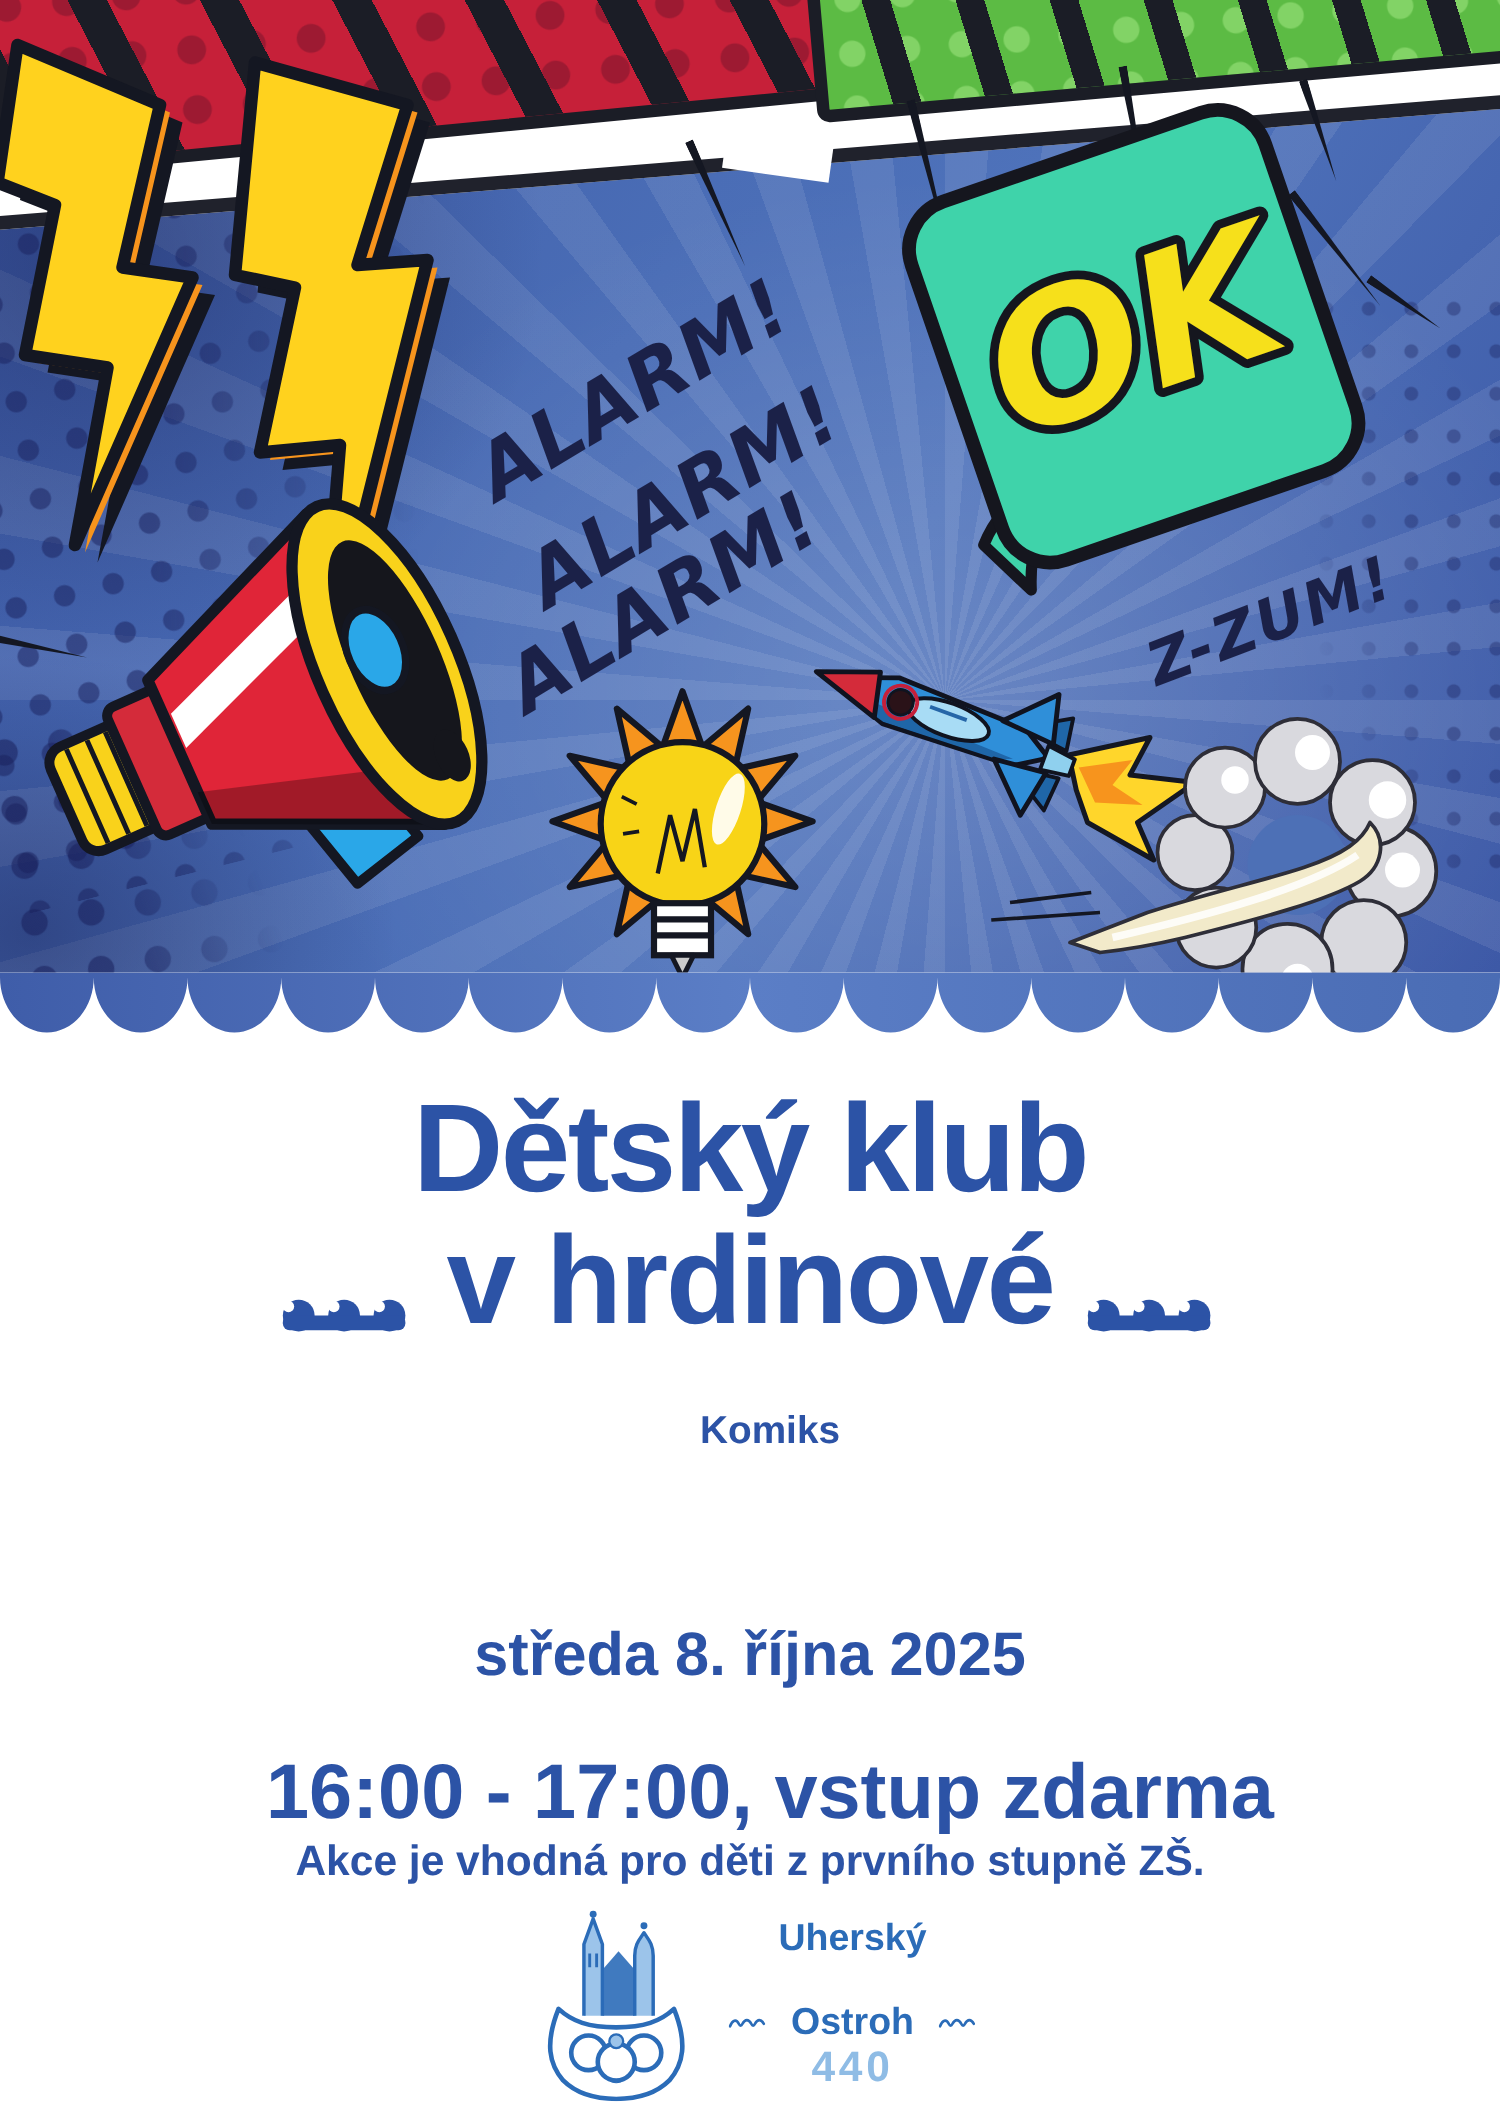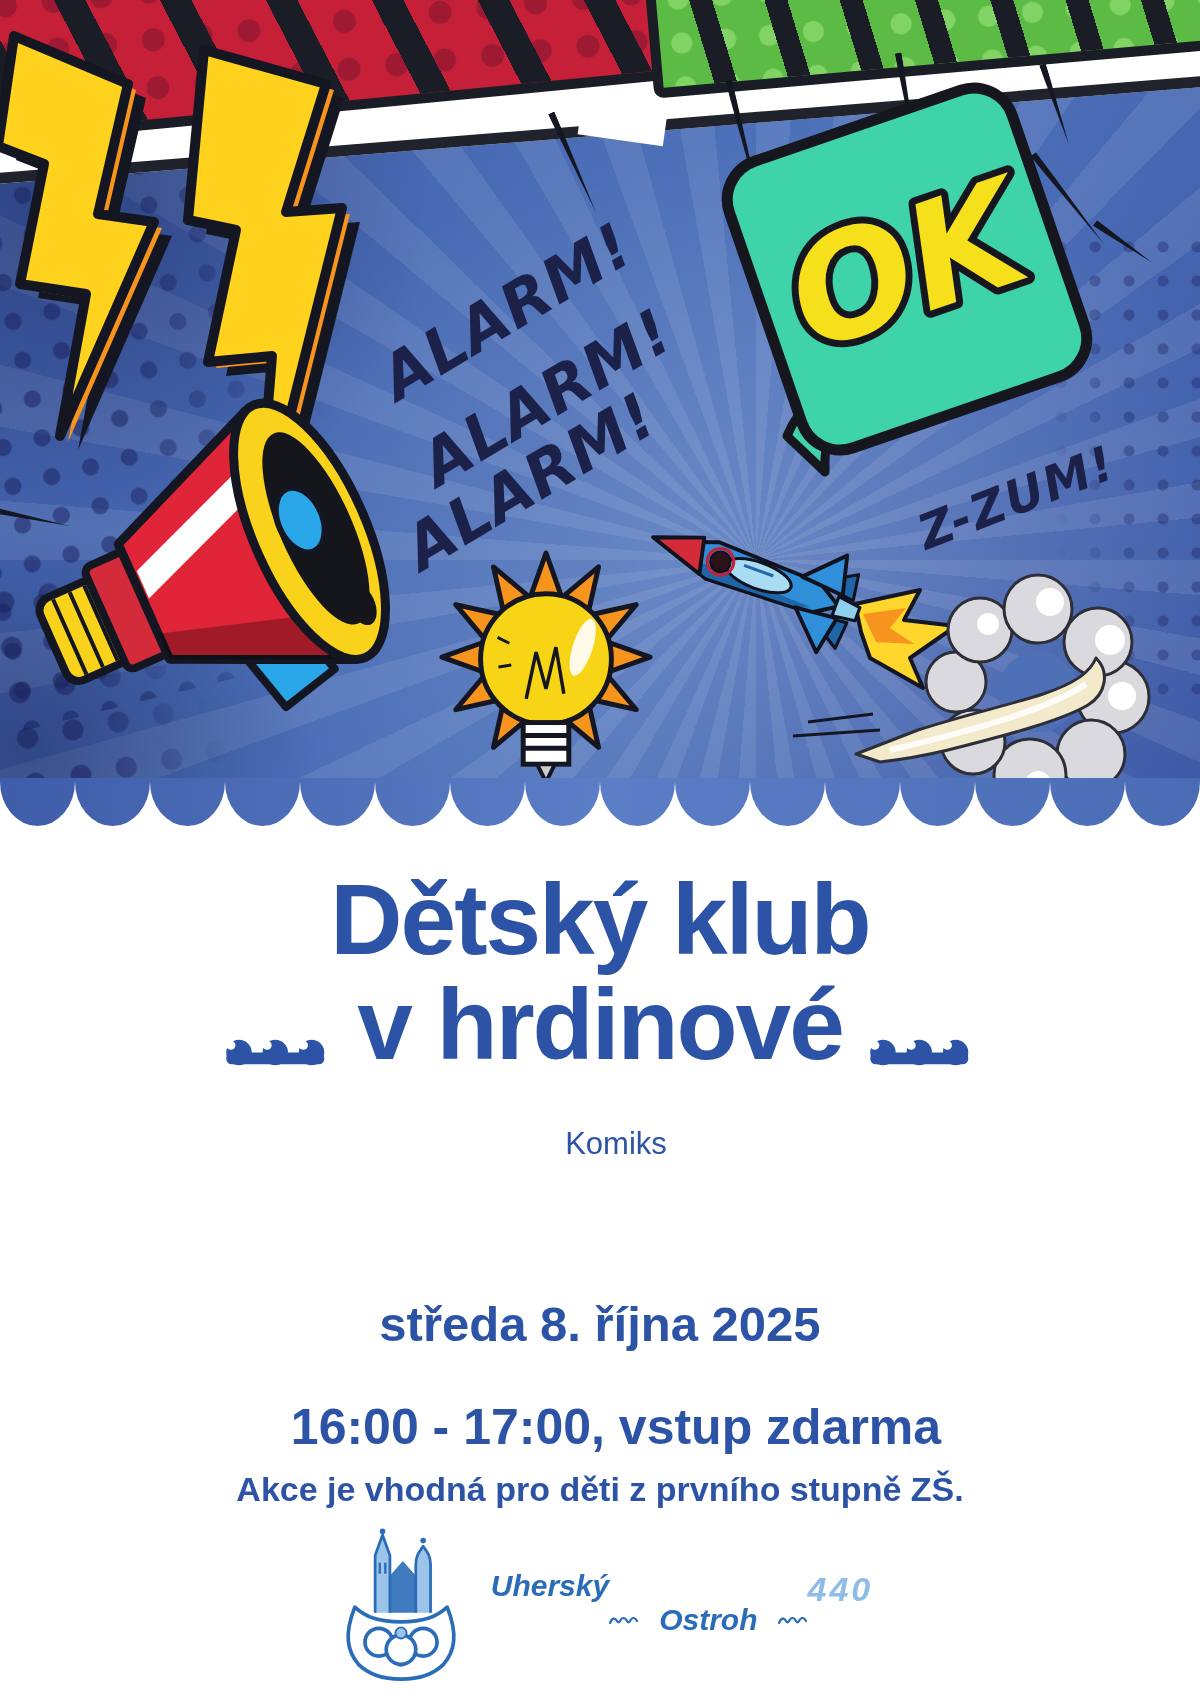--- a/index.html
+++ b/index.html
@@ -64,29 +64,29 @@
   .rocketscene{left:618px;top:492px;width:582px;height:346px;z-index:5;overflow:visible;}
   .scallops{position:absolute;left:0;top:778px;width:1200px;height:52px;z-index:7;display:block;}
   
   .ctext{position:absolute;left:0;right:0;text-align:center;color:#2C53A6;}
   .intro{top:833px;font-size:29px;font-weight:bold;}
   .title1{top:868px;font-size:100px;font-weight:bold;letter-spacing:-2px;line-height:102px;}
   .title2row{position:absolute;left:0;right:0;top:972px;display:flex;justify-content:center;
     align-items:flex-end;gap:20px;}
   .title2{font-size:100px;font-weight:bold;letter-spacing:-2px;line-height:104px;color:#2C53A6;}
   .wave-big{width:118px;height:42px;margin-bottom:8px;}
-  .subtitle{top:1126px;font-size:31px;font-weight:normal;padding-left:32px;}
+  .subtitle{top:1126px;font-size:31px;font-weight:bold;padding-left:32px;}
   .bodytext{top:1178px;font-size:34px;line-height:41px;}
   .date{top:1296px;font-size:49px;font-weight:bold;}
-  .time{top:1398px;font-size:50px;font-weight:bold;padding-left:32px;}
+  .time{top:1398px;font-size:62px;font-weight:bold;padding-left:32px;}
   .note{top:1470px;font-size:34px;font-weight:bold;}
   .logo{position:absolute;left:0;right:0;top:1524px;display:flex;justify-content:center;
     align-items:center;gap:16px;}
-  .logo-text{display:flex;flex-direction:row;align-items:flex-start;color:#2B6CB8;
-    font-weight:bold;font-size:30px;line-height:33px;font-style:italic;}
+  .logo-text{display:flex;flex-direction:column;align-items:center;color:#2B6CB8;
+    font-weight:bold;font-size:30px;line-height:33px;}
   .logo-row{display:flex;align-items:center;gap:20px;margin-top:34px;}
   .anniv{color:#8FBCE5;font-size:34px;letter-spacing:3px;margin-top:4px;}
   .wave-small{width:30px;height:12px;}
 </style>
 </head>
 <body>
 
 <div class="poster">
 
   <div class="comic">

